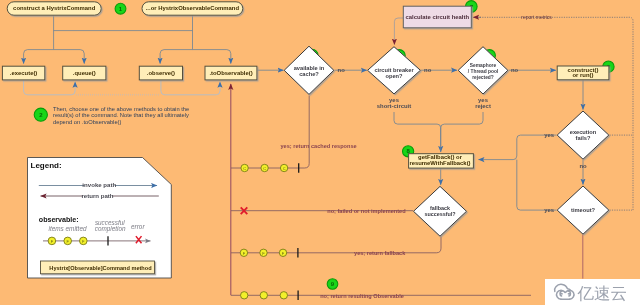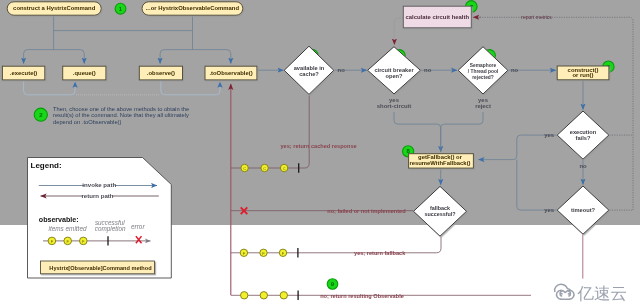--- a/index.html
+++ b/index.html
@@ -1,17 +1,17 @@
 <!DOCTYPE html>
 <html><head>
 <meta charset="utf-8">
 <style>
   html,body{margin:0;padding:0;background:#ffffff;}
   body{width:640px;height:305px;overflow:hidden;font-family:"Liberation Sans",sans-serif;}
-  #stage{position:relative;width:640px;height:225px;background:#a3a3a3;}
+  #stage{position:relative;width:640px;height:305px;background:#fdba74;}
   svg#diagram{position:absolute;left:0;top:0;width:640px;height:305px;display:block;}
   .nlabel{font-family:"Liberation Sans",sans-serif;font-size:5.9px;font-weight:bold;fill:#3d2b00;text-anchor:middle;}
   .elabel{font-family:"Liberation Sans",sans-serif;font-size:5.6px;font-weight:bold;fill:#8a4450;text-anchor:middle;}
   .dlabel{font-family:"Liberation Sans",sans-serif;font-size:5.7px;font-weight:bold;fill:#3a3a42;text-anchor:middle;}
   .blabel{font-family:"Liberation Sans",sans-serif;font-size:5.9px;font-weight:bold;fill:#4b4b55;text-anchor:middle;}
   .obs-letter{font-family:"Liberation Sans",sans-serif;font-size:4px;fill:#6a6a10;text-anchor:middle;}
   .mlabel{font-family:"Liberation Sans",sans-serif;font-size:5px;fill:#5b3140;text-anchor:middle;}
   .note{font-family:"Liberation Sans",sans-serif;font-size:5.75px;fill:#2c3f5c;text-anchor:start;}
   .legend-title{font-family:"Liberation Sans",sans-serif;font-size:8px;font-weight:bold;fill:#111;text-anchor:start;}
   .legend-txt{font-family:"Liberation Sans",sans-serif;font-size:6.1px;font-weight:bold;fill:#494952;text-anchor:middle;}

